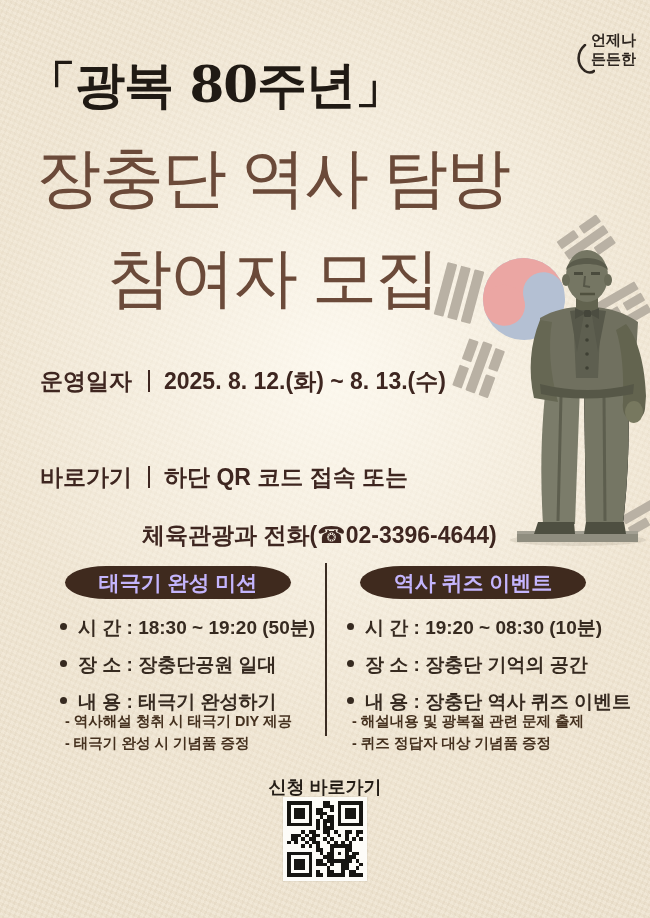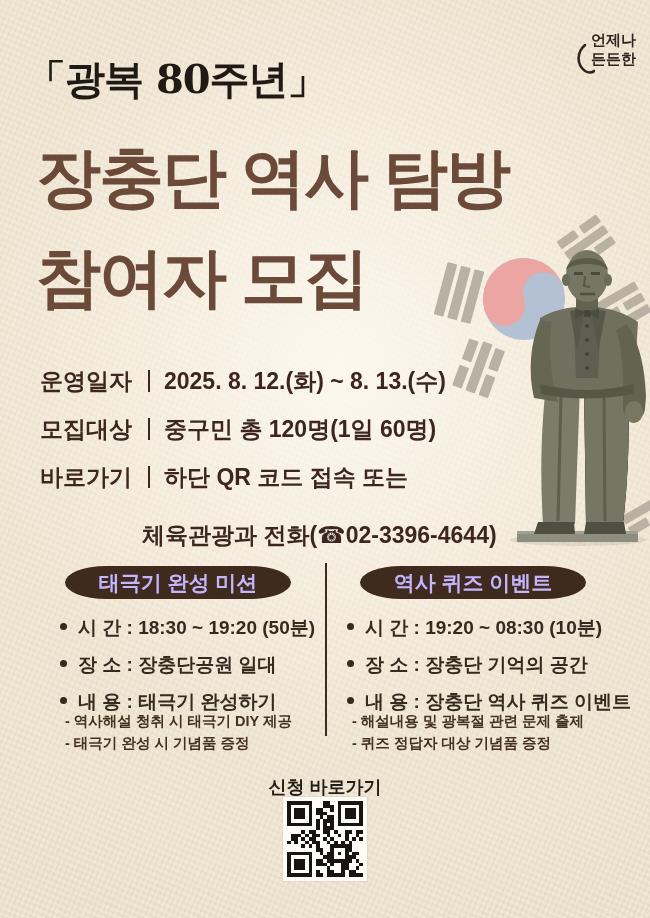--- a/index.html
+++ b/index.html
@@ -16,24 +16,24 @@
   .abs{position:absolute;}
 
   
   .logo{top:18px;right:14px;display:flex;align-items:flex-start;gap:6px;color:#2e2620;justify-content:center;}
   .logo-swoosh{position:absolute;left:-16px;top:26px;}
   .logo-small{position:relative;text-align:right;font-weight:bold;font-size:15px;line-height:19px;padding-top:12px;letter-spacing:0;}
   .logo-big{font-weight:bold;font-size:33px;line-height:31px;letter-spacing:-2px;}
 
   
   .brush{left:26px;top:52px;font-family:"DejaVu Serif","Liberation Serif",serif;font-weight:bold;
-         font-size:40px;color:#201a14;letter-spacing:-1px;}
-
-  
-  .title{left:36px;top:128px;font-size:65px;line-height:100px;font-weight:bold;color:#6b4a39;letter-spacing:-2px;}
+         font-size:50px;color:#201a14;letter-spacing:-1px;}
+
+  
+  .title{left:36px;top:128px;font-size:65px;line-height:100px;font-weight:normal;color:#6b4a39;letter-spacing:-2px;text-align:center;}
 
   
   .info-row{left:40px;font-size:23px;font-weight:bold;color:#3e2620;white-space:nowrap;}
   .info-row .sep{display:inline-block;width:2px;height:22px;background:#3e2620;margin:0 14px 0 16px;vertical-align:-3px;}
   .r1{top:366px;} .r2{top:414px;} .r3{top:462px;} .r4{top:520px;left:142px;}
 
   
   .pill{top:566px;width:226px;height:33px;background:#3f2a1e;border-radius:60px/24px;
         color:#c4b5fd;font-size:21px;font-weight:bold;text-align:center;line-height:33px;letter-spacing:0;}
   .pill-left{left:65px;} .pill-right{left:360px;}
@@ -167,23 +167,20 @@
 
   <div class="abs brush">「광복 80주년」</div>
 
   <div class="abs title">
     <div>장충단 역사 탐방</div>
     <div>참여자 모집</div>
   </div>
 
   <div class="abs info-row r1">
     <span>운영일자</span><span class="sep"></span><span>2025. 8. 12.(화) ~ 8. 13.(수)</span>
-  </div>
-  <div class="abs info-row r2">
-    <span>모집대상</span><span class="sep"></span><span>중구민 총 120명(1일 60명)</span>
   </div>
   <div class="abs info-row r3">
     <span>바로가기</span><span class="sep"></span><span>하단 QR 코드 접속 또는</span>
   </div>
   <div class="abs info-row r4">
     <span>체육관광과 전화(☎02-3396-4644)</span>
   </div>
 
   <div class="abs pill pill-left">태극기 완성 미션</div>
   <div class="abs pill pill-right">역사 퀴즈 이벤트</div>

